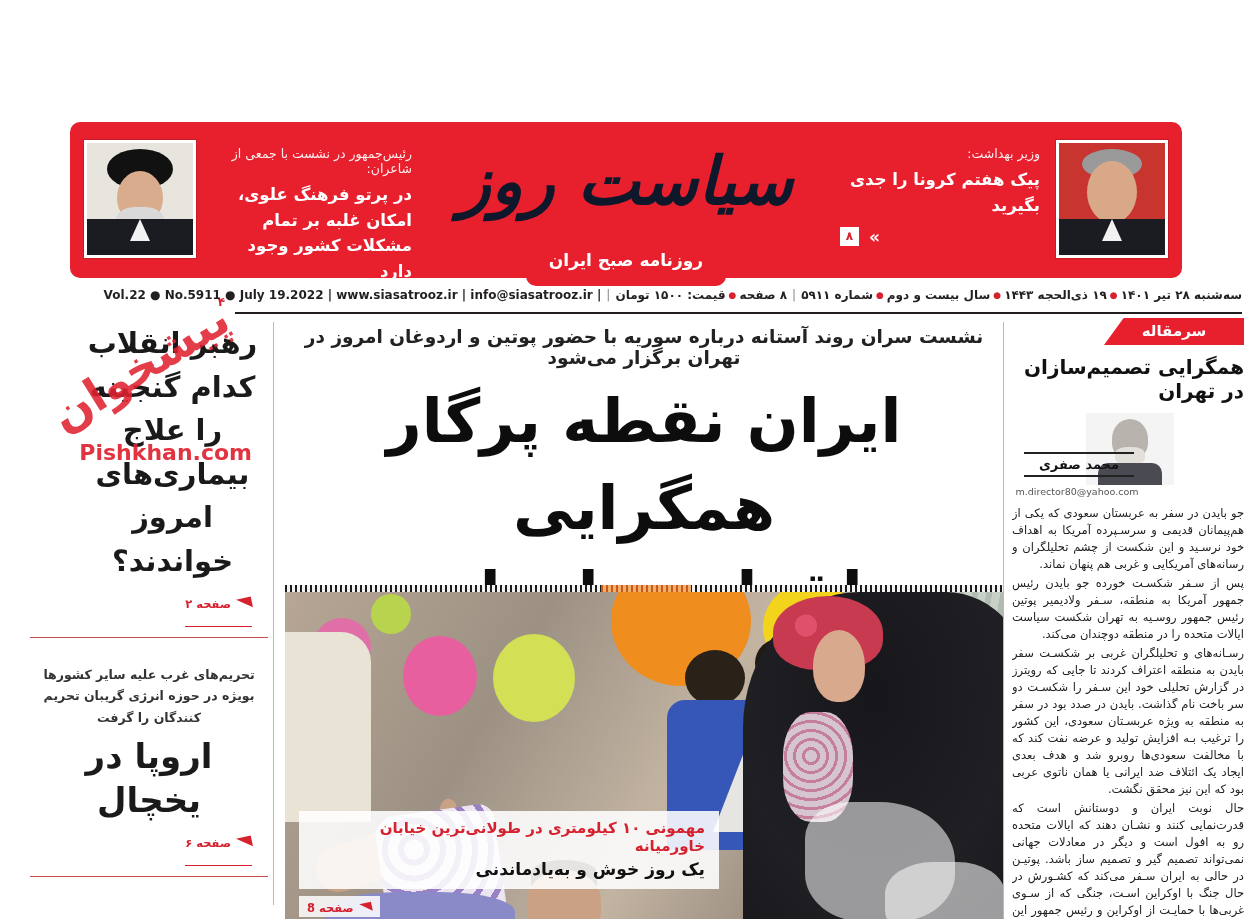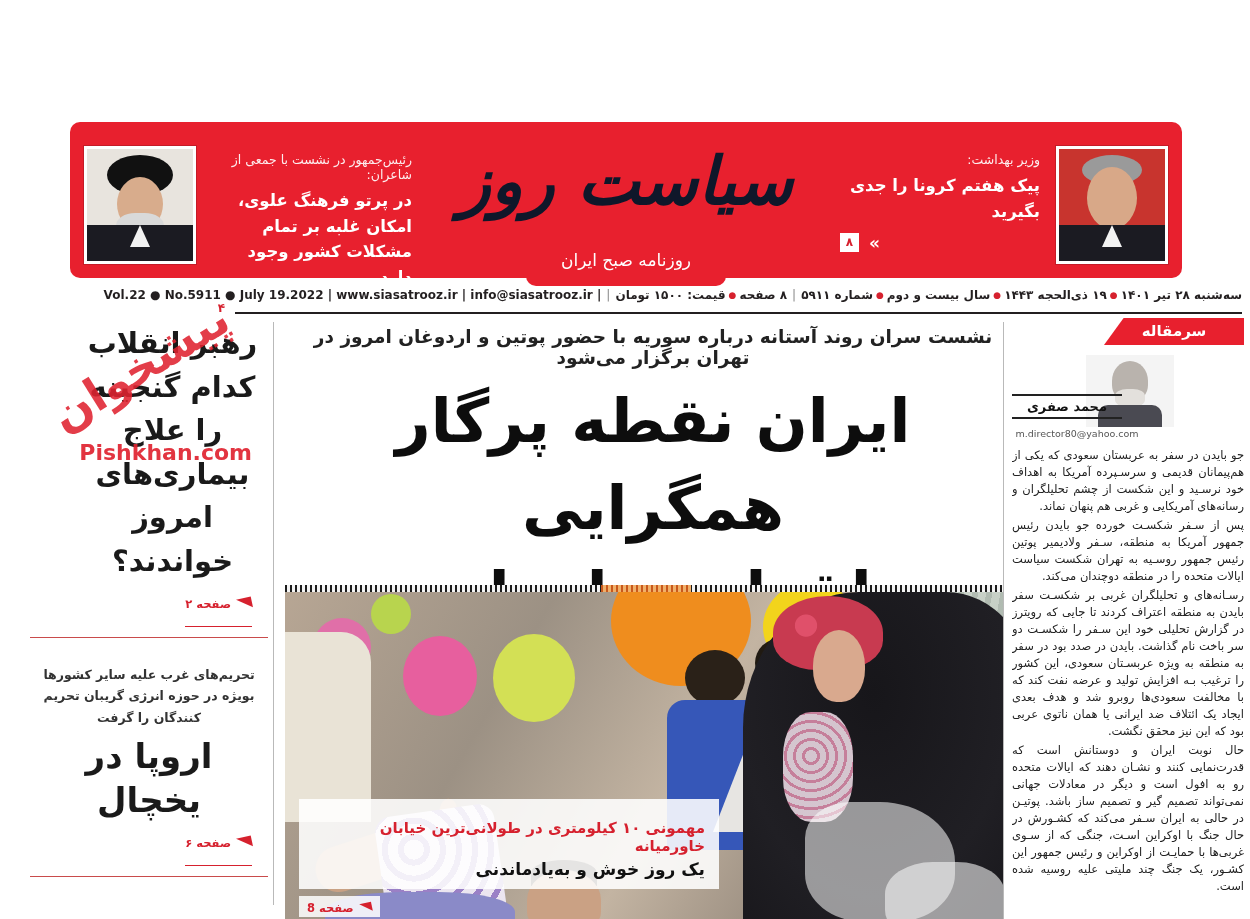--- a/index.html
+++ b/index.html
@@ -4,23 +4,23 @@
 <style>
   * { margin:0; padding:0; box-sizing:border-box; }
   html,body { width:1250px; height:919px; background:#fff; font-family:"DejaVu Sans",sans-serif; overflow:hidden; }
   .page { position:relative; width:1250px; height:919px; background:#fff; direction:rtl; }
 
   
   .masthead { position:absolute; left:70px; top:122px; width:1112px; height:156px; background:#e8202e; border-radius:10px; }
   .logo-block { position:absolute; left:50%; transform:translateX(-50%); top:0; width:420px; height:100%; text-align:center; }
   .logo-title { color:#0f172a; font-weight:bold; font-size:66px; line-height:120px; font-style:italic; letter-spacing:-2px; white-space:nowrap; }
   .logo-tab { position:absolute; left:50%; transform:translateX(-50%); top:118px; width:200px; height:46px; background:#e8202e; border-radius:0 0 10px 10px; }
-  .logo-subtitle { color:#fff; font-weight:normal; font-size:17px; line-height:40px; white-space:nowrap; }
-
-  .teaser { position:absolute; top:24px; height:120px; }
+  .logo-subtitle { color:#fff; font-weight:bold; font-size:17px; line-height:40px; white-space:nowrap; }
+
+  .teaser { position:absolute; top:18px; height:120px; }
   .teaser-left  { right:auto; left:14px; width:330px; }
   .teaser-right { right:14px; width:330px; }
   .photo-frame { position:absolute; top:0; width:112px; height:118px; border:3px solid #fff; background:#e8e4de; overflow:hidden; box-shadow:0 0 0 1px rgba(0,0,0,.15); }
   .teaser-left .photo-frame { left:0; }
   .teaser-right .photo-frame { right:0; }
   .t-text { position:absolute; top:6px; width:200px; color:#fff; text-align:right; direction:rtl; }
   .teaser-left  .t-text { left:128px; }
   .teaser-right .t-text { right:128px; }
   .t-kicker { font-size:12.5px; opacity:.92; margin-bottom:6px; }
   .t-title  { font-size:16.5px; font-weight:bold; line-height:1.55; }
@@ -63,21 +63,21 @@
 
   .pmark { direction:rtl; text-align:right; margin-top:10px; padding-right:18px; }
   .pmark-inner { display:inline-block; border-bottom:1px solid #d6212e; padding-bottom:14px; }
   .pmark-label { color:#d6212e; font-size:11.5px; font-weight:bold; vertical-align:middle; }
   .arrow-icon { display:inline-block; width:0; height:0; border-top:11px solid #d6212e; border-left:15px solid transparent; transform:rotate(-12deg); vertical-align:middle; margin-left:6px; }
 
   .wm-rot { position:absolute; top:18px; right:30px; color:#e02330; font-weight:900; font-size:46px; transform:rotate(-32deg); opacity:.88; pointer-events:none; white-space:nowrap; }
   .wm-url { position:absolute; top:118px; right:18px; color:#e02330; font-weight:bold; font-size:22px; opacity:.92; pointer-events:none; direction:ltr; }
 
   
-  .main-col { position:absolute; left:294px; top:326px; width:718px; text-align:center; }
+  .main-col { position:absolute; left:285px; top:326px; width:718px; text-align:center; }
   .lead-kicker { font-size:18.5px; font-weight:bold; color:#222; }
   .lead-headline { margin-top:10px; font-weight:900; color:#0d0d0d; font-size:61px; line-height:1.42; letter-spacing:-1px; }
   .lead-pmark { margin-top:8px; text-align:center; padding-right:0; }
 
   .ticker { position:absolute; left:285px; top:585px; width:718px; height:7px; background:repeating-linear-gradient(90deg,#1c1c1c 0 2px,#f4f4f4 2px 5px); }
   .ticker-orange { position:absolute; left:44%; top:0; width:90px; height:100%; background:repeating-linear-gradient(90deg,#c8581c 0 2px,#f0b06a 2px 5px); }
 
   
   .photo { position:absolute; left:285px; top:592px; width:718px; height:327px; overflow:hidden; background:linear-gradient(120deg,#b7a694 0%,#9c9184 30%,#c3b4a2 55%,#8e8276 80%,#a89a8a 100%); }
   .ph { position:absolute; }
@@ -95,35 +95,35 @@
   .shirt-old { left:0; top:40px; width:86px; height:190px; background:#e9e3d6; border-radius:0 30px 0 0; }
   .arm { left:28px; top:238px; width:150px; height:46px; background:#c9a184; border-radius:24px; transform:rotate(-18deg); }
   .hand-finger { left:150px; top:206px; width:16px; height:52px; background:#c9a184; border-radius:8px; transform:rotate(18deg); }
   .bag-purple { left:96px; top:218px; width:120px; height:120px; background:repeating-radial-gradient(circle at 30% 30%, #efe9f5 0 10px, #9a7fc9 10px 16px); border-radius:16px; transform:rotate(-8deg); opacity:.95; }
   .toddler { left:242px; top:278px; width:74px; height:60px; background:#caa184; border-radius:50% 50% 30% 30%; }
   .toddler-hair { left:246px; top:268px; width:66px; height:26px; background:#2a2118; border-radius:50% 50% 0 0; }
   .bag-white1 { left:520px; top:210px; width:150px; height:120px; background:rgba(255,255,255,.55); border-radius:30% 50% 40% 40%; }
   .bag-white2 { left:600px; top:270px; width:120px; height:80px; background:rgba(245,245,245,.6); border-radius:40%; }
   .blob-blue { left:40px; top:300px; width:190px; height:50px; background:#8a8ac8; border-radius:40% 40% 0 0; }
 
-  .caption { position:absolute; left:14px; bottom:30px; width:420px; background:rgba(255,255,255,.88); padding:20px 14px 10px 14px; text-align:right; direction:rtl; }
+  .caption { position:absolute; left:14px; bottom:30px; width:420px; background:rgba(255,255,255,.88); padding:8px 14px 10px 14px; text-align:right; direction:rtl; }
   .cap-kicker { color:#d6212e; font-size:15px; font-weight:bold; margin-bottom:4px; }
   .cap-title { color:#111; font-size:17px; font-weight:900; }
   .photo-pmark { position:absolute; left:14px; bottom:2px; background:rgba(255,255,255,.85); padding:1px 8px; }
 
   
   .ed-col { position:absolute; left:1012px; top:318px; width:232px; direction:rtl; }
   .ed-tab { width:140px; height:27px; margin-right:0; margin-left:auto; background:#e8202e; color:#fff; font-size:15px; font-weight:bold; text-align:center; line-height:27px; clip-path:polygon(14% 0,100% 0,100% 100%,0 100%); }
   .ed-title { margin-top:10px; font-size:20px; font-weight:900; color:#111; text-align:right; }
   .ed-author-row { position:relative; margin-top:10px; height:78px; }
   .ed-photo { position:absolute; right:70px; top:0; width:88px; height:72px; background:#f4f4f4; overflow:hidden; }
   .a-head { position:absolute; left:50%; transform:translateX(-50%); top:6px; width:36px; height:40px; background:#b9b3ad; border-radius:50% 50% 40% 40%; }
   .a-beard { position:absolute; left:50%; transform:translateX(-50%); top:34px; width:30px; height:18px; background:#e3e0dc; border-radius:40%; }
   .a-suit { position:absolute; left:50%; transform:translateX(-50%); bottom:0; width:64px; height:22px; background:#4a4a52; border-radius:10px 10px 0 0; }
-  .author-box { position:absolute; left:0; bottom:14px; width:110px; border-top:2px solid #222; border-bottom:2px solid #222; padding:3px 0; text-align:center; }
+  .author-box { position:absolute; left:12px; bottom:14px; width:110px; border-top:2px solid #222; border-bottom:2px solid #222; padding:3px 0; text-align:center; }
   .author-name { font-size:13px; font-weight:bold; color:#111; }
   .author-email { position:absolute; left:0; bottom:-6px; width:130px; text-align:center; font-size:9.5px; color:#555; direction:ltr; }
   .ed-body { margin-top:14px; height:452px; overflow:hidden; text-align:justify; font-size:11.5px; line-height:17px; color:#222; }
   .ed-body p { margin-bottom:2px; text-align:justify; text-align-last:right; }
 </style>
 </head>
 <body>
 
 <div class="page">
 
@@ -256,20 +256,21 @@
       <div class="cap-kicker">مهمونی ۱۰ کیلومتری در طولانی‌ترین خیابان خاورمیانه</div>
       <div class="cap-title">یک روز خوش و به‌یادماندنی</div>
     </div>
     <div class="photo-pmark">
       <span class="arrow-icon" style="border-top-width:9px;border-left-width:12px;"></span><span class="pmark-label">صفحه 8</span>
     </div>
   </div>
 
   <div class="ed-col">
     <div class="ed-tab">سرمقاله</div>
+    <div class="ed-title">همگرایی تصمیم‌سازان در تهران</div>
     <div class="ed-author-row">
       <div class="ed-photo">
         <div class="a-head"></div>
         <div class="a-beard"></div>
         <div class="a-suit"></div>
       </div>
       <div class="author-box">
         <div class="author-name">محمد صفری</div>
       </div>
       <div class="author-email">m.director80@yahoo.com</div>

